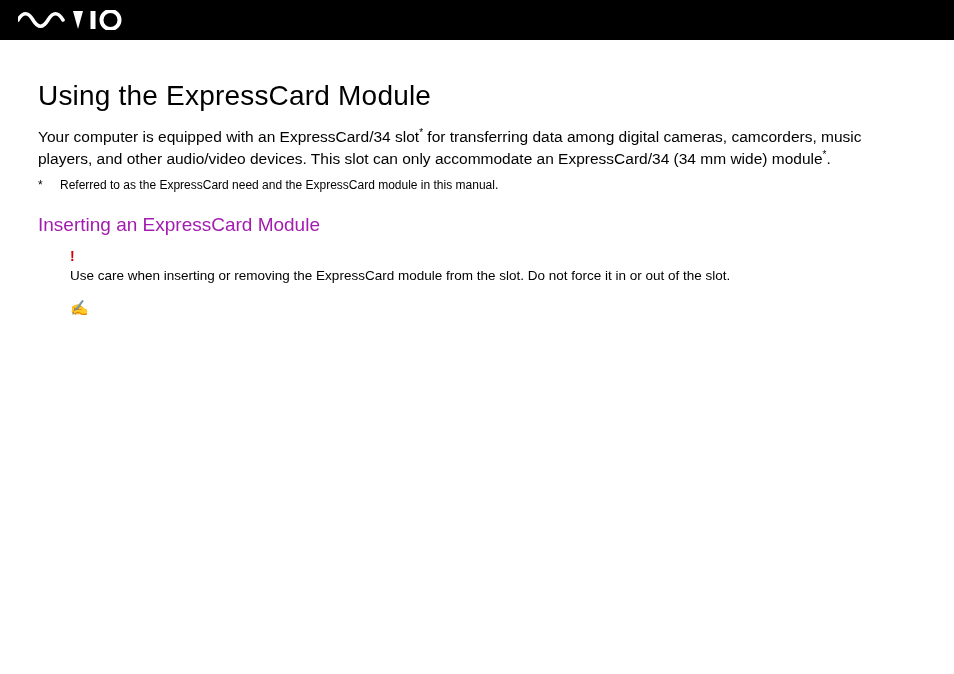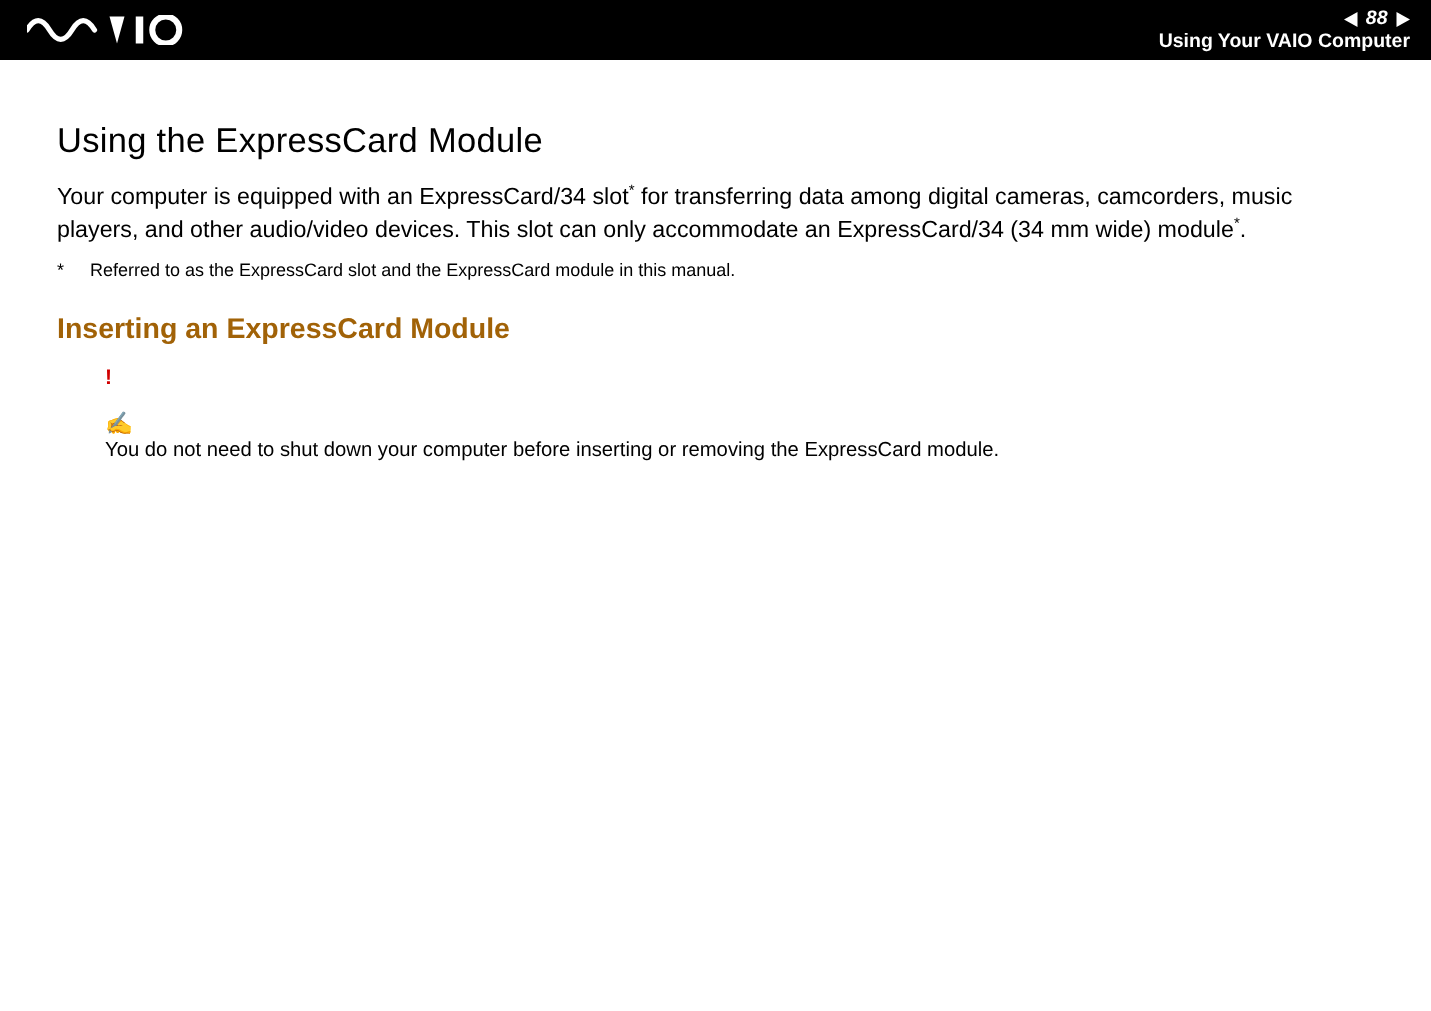--- a/index.html
+++ b/index.html
@@ -43,42 +43,42 @@
   .arrow-left { border-right: 9px solid #fff; }
   .arrow-right { border-left: 9px solid #fff; }
   .section-name {
     font-weight: bold;
     font-size: 13px;
   }
   .content {
     padding: 40px 38px 0 38px;
   }
   .h1 {
-    font-size: 23px;
+    font-size: 28px;
     font-weight: 400;
     margin-bottom: 14px;
     letter-spacing: 0.2px;
   }
   .intro {
     font-size: 15.5px;
     line-height: 1.35;
     margin-bottom: 8px;
   }
   .intro sup { font-size: 10px; vertical-align: super; }
   .footnote-row {
     display: flex;
     gap: 12px;
     font-size: 12px;
     margin-bottom: 22px;
   }
   .footnote-mark { width: 10px; }
   .h2 {
-    color: #a16207;
+    color: #a21caf;
     font-size: 19px;
-    font-weight: 700;
+    font-weight: 400;
     margin-bottom: 10px;
   }
   .note-block {
     padding-left: 32px;
     font-size: 13.5px;
     line-height: 1.45;
   }
   .alert-mark {
     color: #d10000;
     font-weight: bold;
@@ -102,42 +102,34 @@
 
 <div class="header">
   <div class="logo">
     <svg viewBox="0 0 220 40" width="110" fill="#fff">
       <path d="M0 20 Q15 -5 30 20 Q45 45 60 20 Q75 -5 90 20" stroke="#fff" stroke-width="7" fill="none" stroke-linecap="round"></path>
       <path d="M110 2 L130 2 L120 38 Z"></path>
       <rect x="145" y="2" width="10" height="36"></rect>
       <circle cx="185" cy="20" r="18" fill="none" stroke="#fff" stroke-width="8"></circle>
     </svg>
   </div>
-  <div class="header-right">
-    <div class="pager">
-      <span class="arrow arrow-left"></span>
-      <span>88</span>
-      <span class="arrow arrow-right"></span>
-    </div>
-    <div class="section-name">Using Your VAIO Computer</div>
-  </div>
 </div>
 
 <div class="content">
   <h1 class="h1">Using the ExpressCard Module</h1>
 
   <p class="intro">
     <span>Your computer is equipped with an ExpressCard/34 slot</span><sup>*</sup><span> for transferring data among digital cameras, camcorders, music players, and other audio/video devices. This slot can only accommodate an ExpressCard/34 (34 mm wide) module</span><sup>*</sup><span>.</span>
   </p>
 
   <div class="footnote-row">
     <div class="footnote-mark">*</div>
-    <div>Referred to as the ExpressCard slot and the ExpressCard module in this manual.</div>
+    <div>Referred to as the ExpressCard need and the ExpressCard module in this manual.</div>
   </div>
 
   <h2 class="h2">Inserting an ExpressCard Module</h2>
 
   <div class="note-block">
     <span class="alert-mark">!</span>
+    <p class="note-text">Use care when inserting or removing the ExpressCard module from the slot. Do not force it in or out of the slot.</p>
     <span class="pencil-mark">✍</span>
-    <p class="note-text">You do not need to shut down your computer before inserting or removing the ExpressCard module.</p>
   </div>
 </div>
 
 </body></html>

